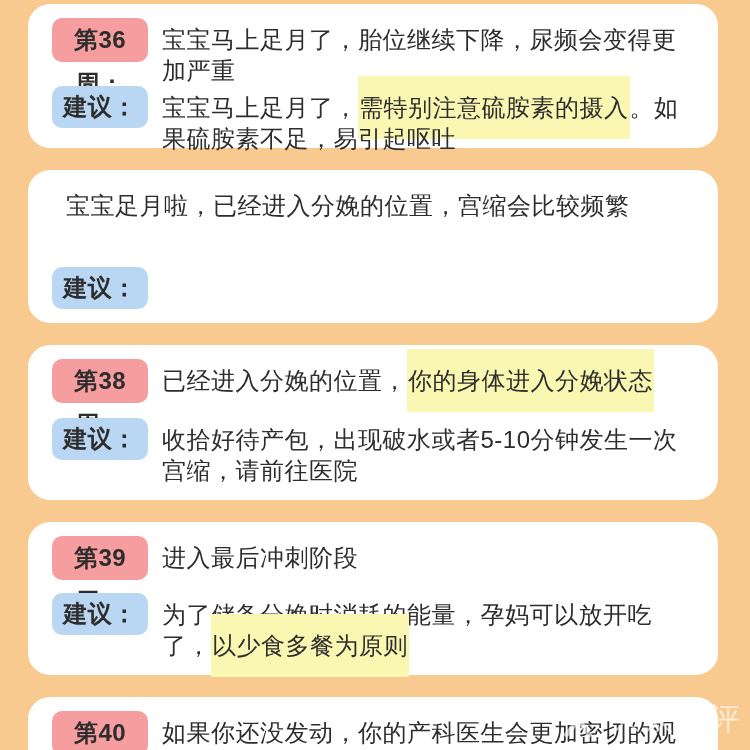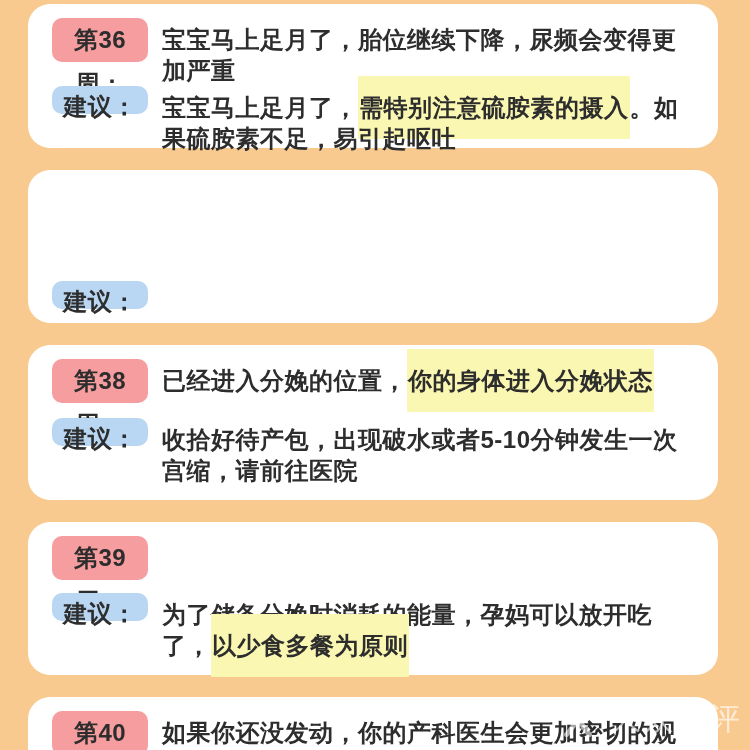--- a/index.html
+++ b/index.html
@@ -44,27 +44,27 @@
     height: 44px;
     line-height: 44px;
     border-radius: 10px;
     text-align: center;
     font-size: 24px;
     font-weight: 700;
     color: #2d2d2d;
     letter-spacing: 0.5px;
   }
   .badge.week { background: var(--week-badge, #f69d9f); }
-  .badge.advice { background: var(--advice-badge, #b9d7f2); height: 28px; line-height: 42px; }
+  .badge.advice { background: var(--advice-badge, #b9d7f2); height: 42px; line-height: 42px; }
   .text {
     margin: 0 0 0 14px;
     padding-top: 6px;
     font-size: 24px;
     line-height: 31px;
-    font-weight: 700;
+    font-weight: 400;
     color: var(--text, #2d2d2d);
     letter-spacing: 0.5px;
   }
   .hl {
     background: var(--hl, #faf7b2);
     padding: 18px 1px;
     -webkit-box-decoration-break: clone;
     box-decoration-break: clone;
     margin-top: 24px;
   }
@@ -95,40 +95,42 @@
       <p class="text week-text"><span>宝宝马上足月了，胎位继续下降，尿频会变得更加严重</span></p>
     </div>
     <div class="row">
       <span class="badge advice">建议：</span>
       <p class="text advice-text"><span>宝宝马上足月了，</span><span class="hl">需特别注意硫胺素的摄入</span><span>。如果硫胺素不足，易引起呕吐</span></p>
     </div>
   </section>
 
   <section class="card">
     <div class="row">
+      <p class="text week-text"><span>宝宝足月啦，已经进入分娩的位置，宫缩会比较频繁</span></p>
     </div>
     <div class="row">
       <span class="badge advice">建议：</span>
     </div>
   </section>
 
   <section class="card">
     <div class="row">
       <span class="badge week">第38周：</span>
       <p class="text week-text"><span>已经进入分娩的位置，</span><span class="hl">你的身体进入分娩状态</span></p>
     </div>
     <div class="row">
       <span class="badge advice">建议：</span>
       <p class="text advice-text"><span>收拾好待产包，出现破水或者5-10分钟发生一次宫缩，请前往医院</span></p>
     </div>
   </section>
 
   <section class="card">
     <div class="row">
       <span class="badge week">第39周：</span>
+      <p class="text week-text"><span>进入最后冲刺阶段</span></p>
     </div>
     <div class="row">
       <span class="badge advice">建议：</span>
       <p class="text advice-text"><span>为了储备分娩时消耗的能量，孕妈可以放开吃了，</span><span class="hl">以少食多餐为原则</span></p>
     </div>
   </section>
 
   <section class="card">
     <div class="row">
       <span class="badge week">第40周：</span>

